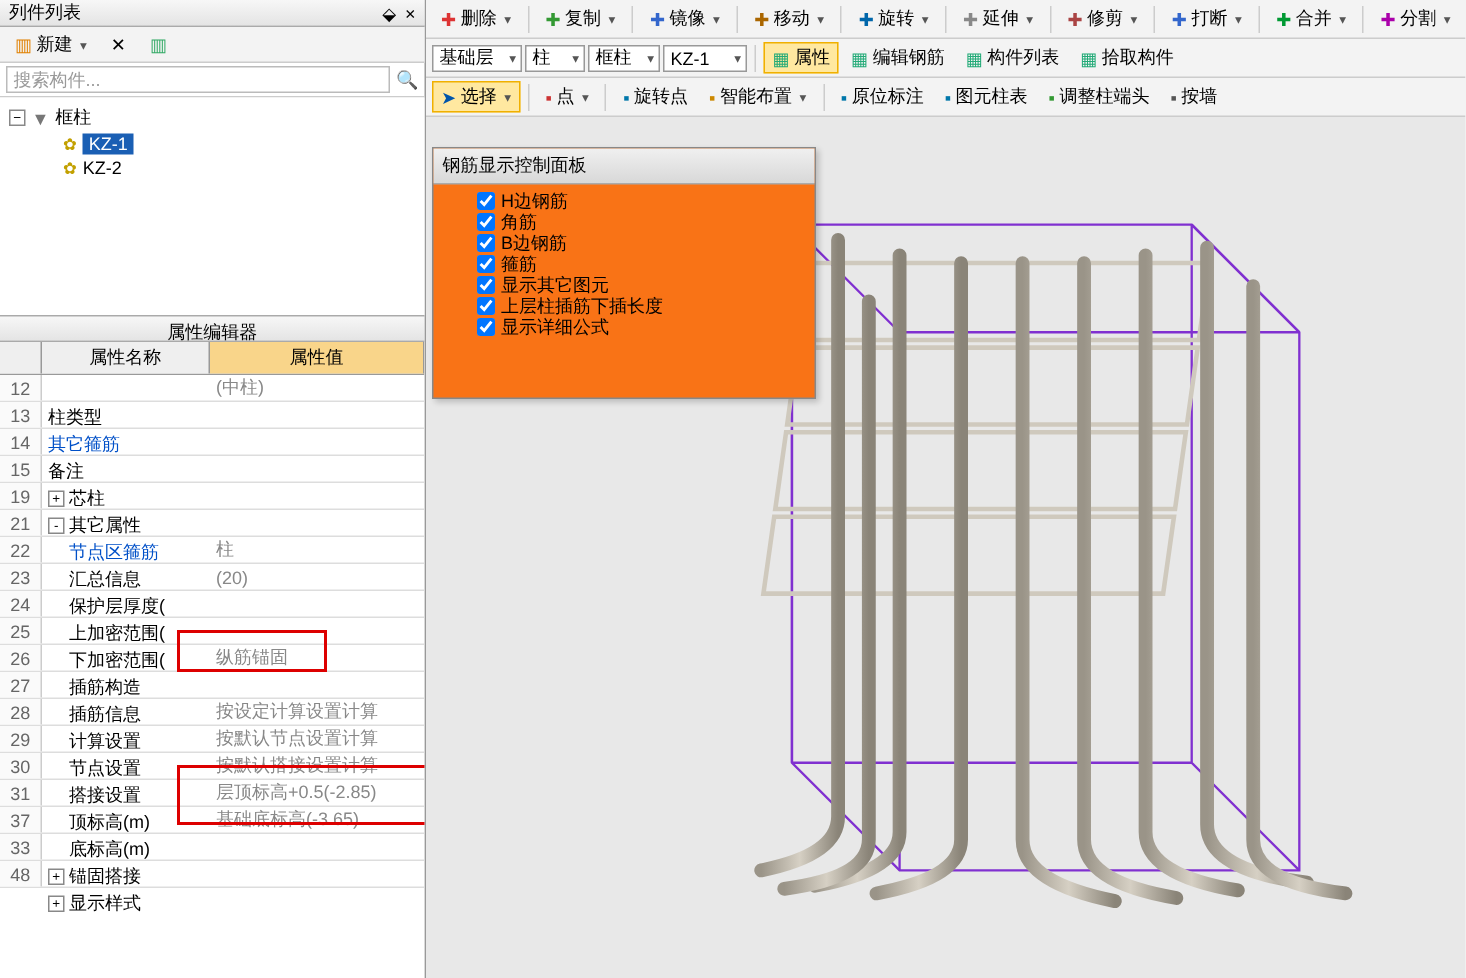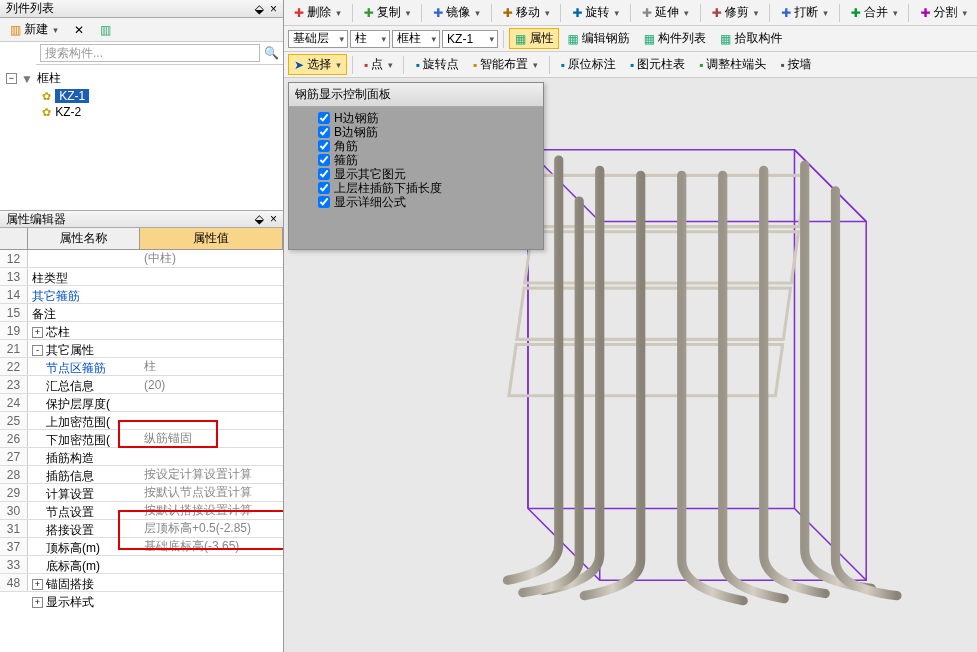--- a/index.html
+++ b/index.html
@@ -10,32 +10,32 @@
 
 
 .pane-header { background: linear-gradient(#f7f7f7,#e4e4e4); border-bottom: 1px solid #aaa; padding: 2px 6px; display: flex; align-items: center; height: 18px; }
 .pane-header .title { flex: 1; }
 .close-x { margin-left: 6px; }
 
 .toolbar-row { display: flex; align-items: center; padding: 2px 4px; gap: 4px; background: #f3f3f3; border-bottom: 1px solid #ccc; height: 24px; }
 .btn { display: inline-flex; align-items: center; gap: 3px; padding: 1px 5px; cursor: pointer; border: 1px solid transparent; }
 .drop-arrow::after { content: "▾"; font-size: 9px; color: #555; margin-left: 2px; }
 
-.search-row { padding: 2px 4px; display: flex; align-items: center; gap: 4px; border-bottom: 1px solid #ccc; margin-left: 36px; }
+.search-row { padding: 2px 4px; display: flex; align-items: center; gap: 4px; border-bottom: 1px solid #ccc; }
 .search-input { flex: 1; border: 1px solid #bbb; padding: 1px 4px; color: #999; height: 18px; }
 
 .tree { padding: 4px 6px; flex: 1; overflow: auto; background: #fff; min-height: 120px; }
 .tree-node { display: flex; align-items: center; gap: 4px; padding: 1px 0; }
 .tree-indent-2 { padding-left: 36px; }
 .tree-sel { background: #1a5fb4; color: #fff; padding: 0 4px; }
 .exp-box { width: 11px; height: 11px; border: 1px solid #888; display: inline-flex; align-items: center; justify-content: center; font-size: 9px; line-height: 1; }
 .gear-icon { color: #c2a000; font-size: 11px; }
 
 
-.prop-header { background: linear-gradient(#f7f7f7,#e4e4e4); border-top: 1px solid #aaa; border-bottom: 1px solid #aaa; padding: 2px 6px; display: flex; align-items: center; height: 18px; }
+.prop-header { background: linear-gradient(#f7f7f7,#e4e4e4); border-top: 1px solid #aaa; border-bottom: 1px solid #aaa; padding: 2px 6px; display: flex; align-items: center; height: 18px; flex-direction: column; }
 .prop-grid { flex: 1; overflow: auto; background: #fff; }
 .prop-head-row { display: flex; height: 22px; border-bottom: 1px solid #999; }
 .prop-head-row div { border-right: 1px solid #999; display: flex; align-items: center; justify-content: center; }
 .col-num { width: 28px; background: #efefef; }
 .col-name { width: 112px; background: #efefef; }
 .col-val { flex: 1; background: #f9d58a; }
 .prop-row { display: flex; height: 18px; border-bottom: 1px solid #ddd; }
 .prop-row .c1 { width: 28px; border-right: 1px solid #ccc; text-align: center; color: #666; background: #fafafa; display: flex; align-items: center; justify-content: center; }
 .prop-row .c2 { width: 112px; border-right: 1px solid #ccc; padding-left: 4px; display: flex; align-items: center; margin-top: 28px; }
 .prop-row .c3 { flex: 1; padding-left: 4px; display: flex; align-items: center; color: #888; }
@@ -48,21 +48,21 @@
 .sep { width: 1px; height: 18px; background: #ccc; margin: 0 3px; }
 .combo { border: 1px solid #999; background: #fff; padding: 0 18px 0 4px; height: 18px; display: inline-flex; align-items: center; position: relative; }
 .combo::after { content: "▾"; position: absolute; right: 3px; font-size: 9px; color: #555; }
 .tb-active { border: 1px solid #f0b000; background: #ffe8a0; }
 
 
 .viewport { flex: 1; background: #e8e8e8; position: relative; overflow: hidden; }
 .viewport svg { width: 100%; height: 100%; }
 
 
-.float-panel { position: absolute; left: 4px; top: 4px; width: 256px; background: #a3a3a3; border: 1px solid #888; box-shadow: 2px 2px 4px rgba(0,0,0,.2); }
+.float-panel { position: absolute; left: 4px; top: 20px; width: 256px; background: #f97316; border: 1px solid #888; box-shadow: 2px 2px 4px rgba(0,0,0,.2); }
 .float-panel .fp-head { background: linear-gradient(#f0f0f0,#d8d8d8); padding: 3px 6px; border-bottom: 1px solid #aaa; }
 .float-panel .fp-body { padding: 4px 6px 40px 6px; }
 .chk-row { display: flex; align-items: center; gap: 4px; padding: 0; line-height: 14px; margin-left: 23px; }
 .chk-row input { width: 12px; height: 12px; }
 .left-top { position: relative; display: flex; flex-direction: column; min-height: 210px; }
 .left-bottom { position: relative; flex: 1; display: flex; flex-direction: column; overflow: hidden; }
 </style>
 </head>
 <body>
 
@@ -376,25 +376,25 @@
   <div class="viewport">
     <div class="float-panel">
       <div class="fp-head">钢筋显示控制面板</div>
       <div class="fp-body" id="fp-checks">
           <div class="chk-row">
             <input type="checkbox" checked="" style="">
             <span>H边钢筋</span>
           </div>
           <div class="chk-row">
             <input type="checkbox" checked="" style="">
+            <span>角筋</span>
+          </div>
+          <div class="chk-row">
+            <input type="checkbox" checked="" style="">
             <span>B边钢筋</span>
-          </div>
-          <div class="chk-row">
-            <input type="checkbox" checked="" style="">
-            <span>角筋</span>
           </div>
           <div class="chk-row">
             <input type="checkbox" checked="" style="">
             <span>箍筋</span>
           </div>
           <div class="chk-row">
             <input type="checkbox" checked="" style="">
             <span>显示其它图元</span>
           </div>
           <div class="chk-row">

